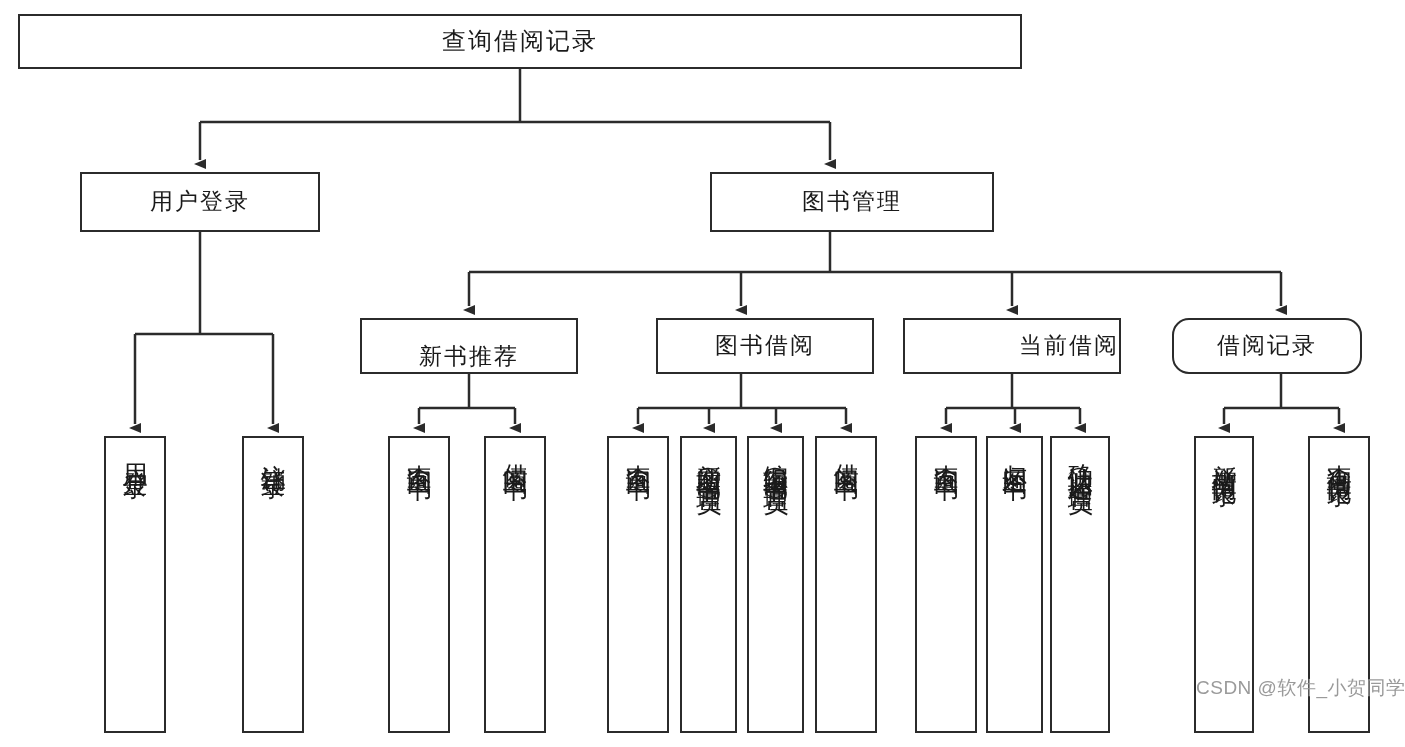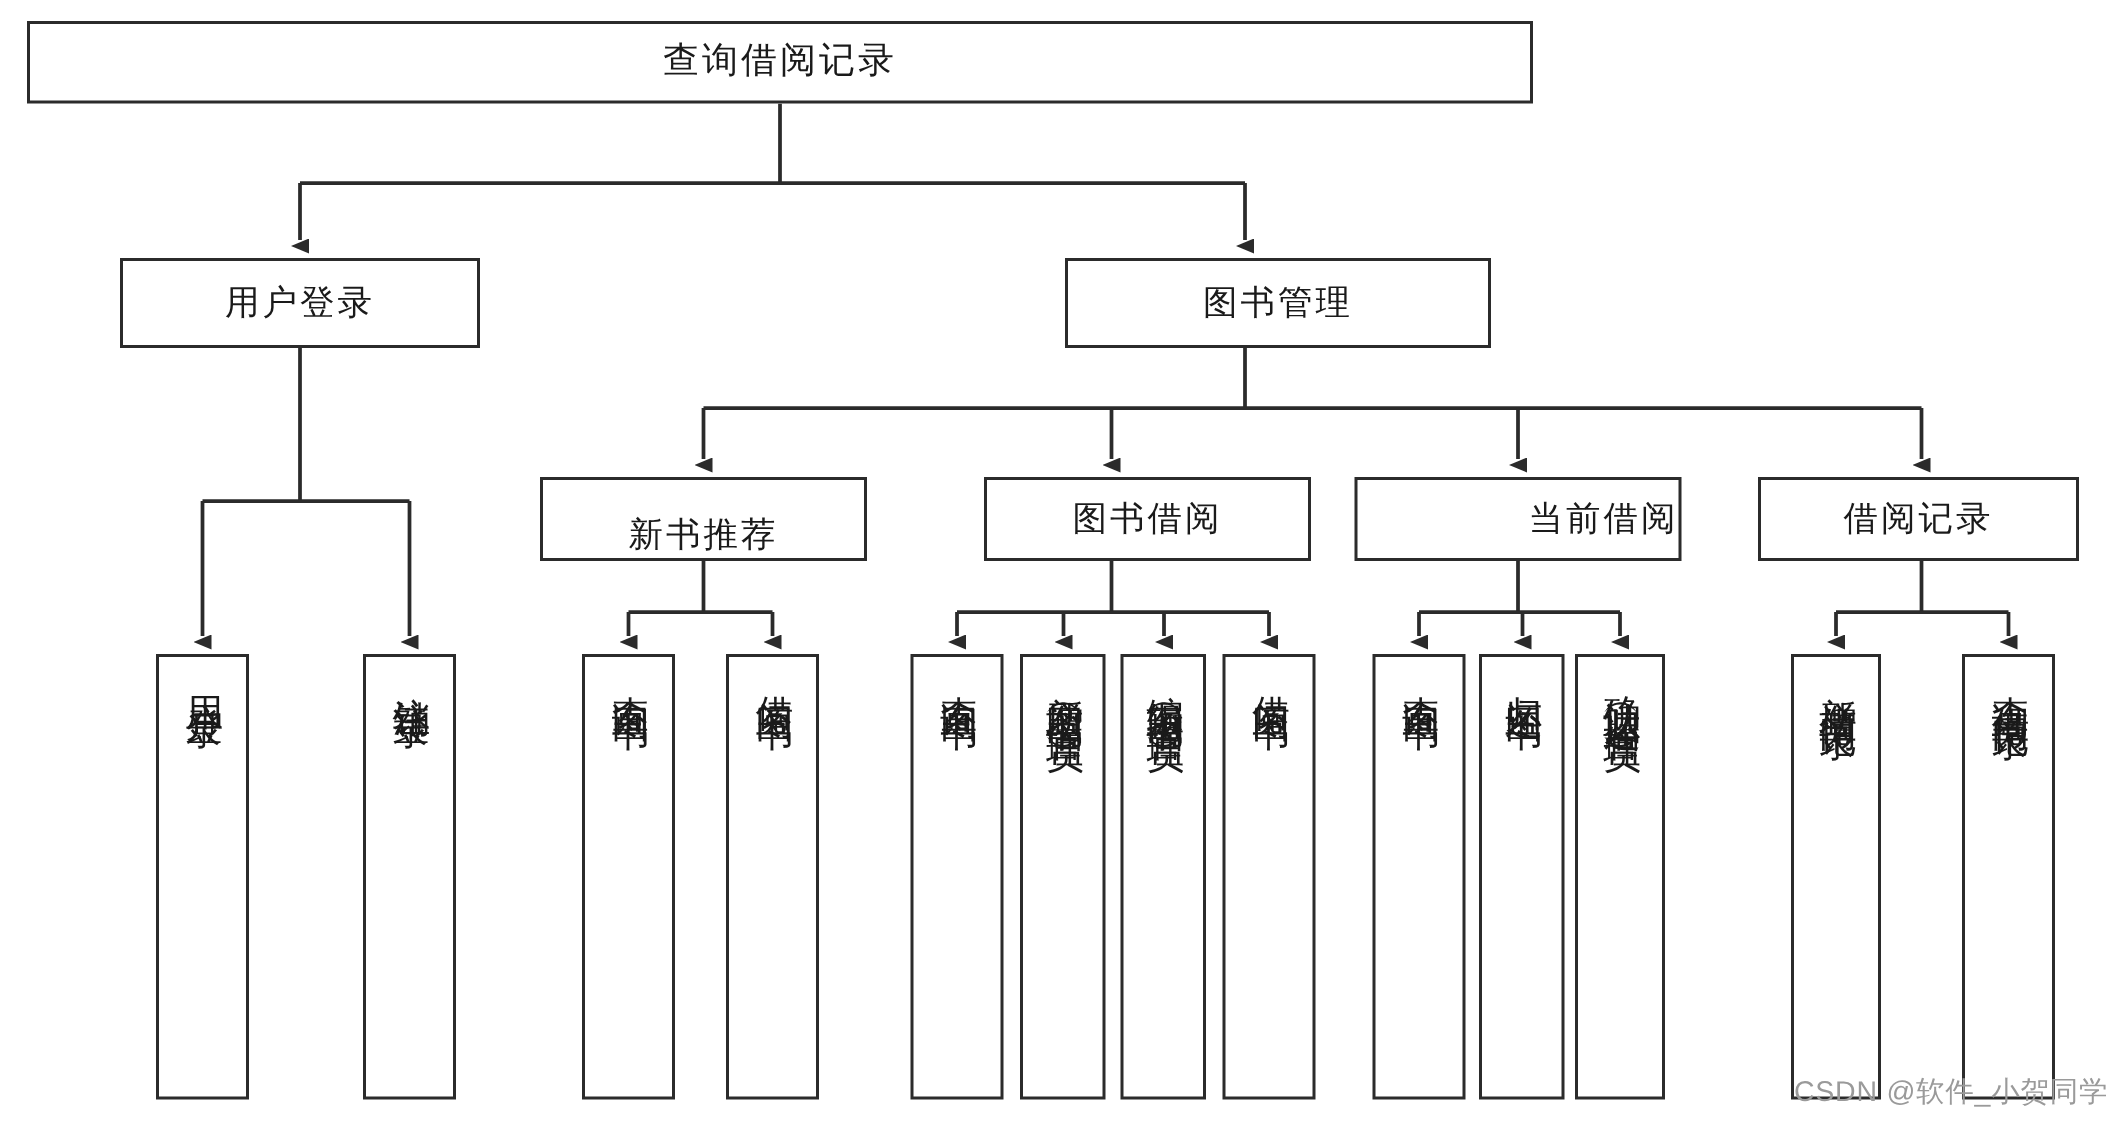--- a/index.html
+++ b/index.html
@@ -128,21 +128,21 @@
       </div>
       <div class="node horiz" style="left: 360px; top: 318px; width: 218px; height: 56px; align-items: flex-end;">
         <span class="label">新书推荐</span>
       </div>
       <div class="node horiz" style="left: 656px; top: 318px; width: 218px; height: 56px;">
         <span class="label">图书借阅</span>
       </div>
       <div class="node horiz" style="left: 903px; top: 318px; width: 218px; height: 56px; justify-content: flex-end;">
         <span class="label">当前借阅</span>
       </div>
-      <div class="node horiz" style="left: 1172px; top: 318px; width: 214px; height: 56px;">
+      <div class="node horiz" style="left: 1172px; top: 318px; width: 190px; height: 56px; border-radius: 17px;">
         <span class="label">借阅记录</span>
       </div>
       <div class="node vert" style="left: 104px; top: 436px; width: 62px; height: 297px;">
         <span class="label">用户登录</span>
       </div>
       <div class="node vert" style="left: 242px; top: 436px; width: 62px; height: 297px;">
         <span class="label">注销登录</span>
       </div>
       <div class="node vert" style="left: 388px; top: 436px; width: 62px; height: 297px;">
         <span class="label">查询图书</span>
@@ -172,14 +172,14 @@
         <span class="label">确认归还（管理员）</span>
       </div>
       <div class="node vert" style="left: 1194px; top: 436px; width: 60px; height: 297px;">
         <span class="label">新增借阅记录</span>
       </div>
       <div class="node vert" style="left: 1308px; top: 436px; width: 62px; height: 297px;">
         <span class="label">查询借阅记录</span>
       </div>
     </div>
 
-  <div class="watermark" style="left: 1196px; top: 715px;">CSDN @软件_小贺同学</div>
+  <div class="watermark" style="left: 1196px; top: 675px;">CSDN @软件_小贺同学</div>
 </div>
 
 </body></html>

